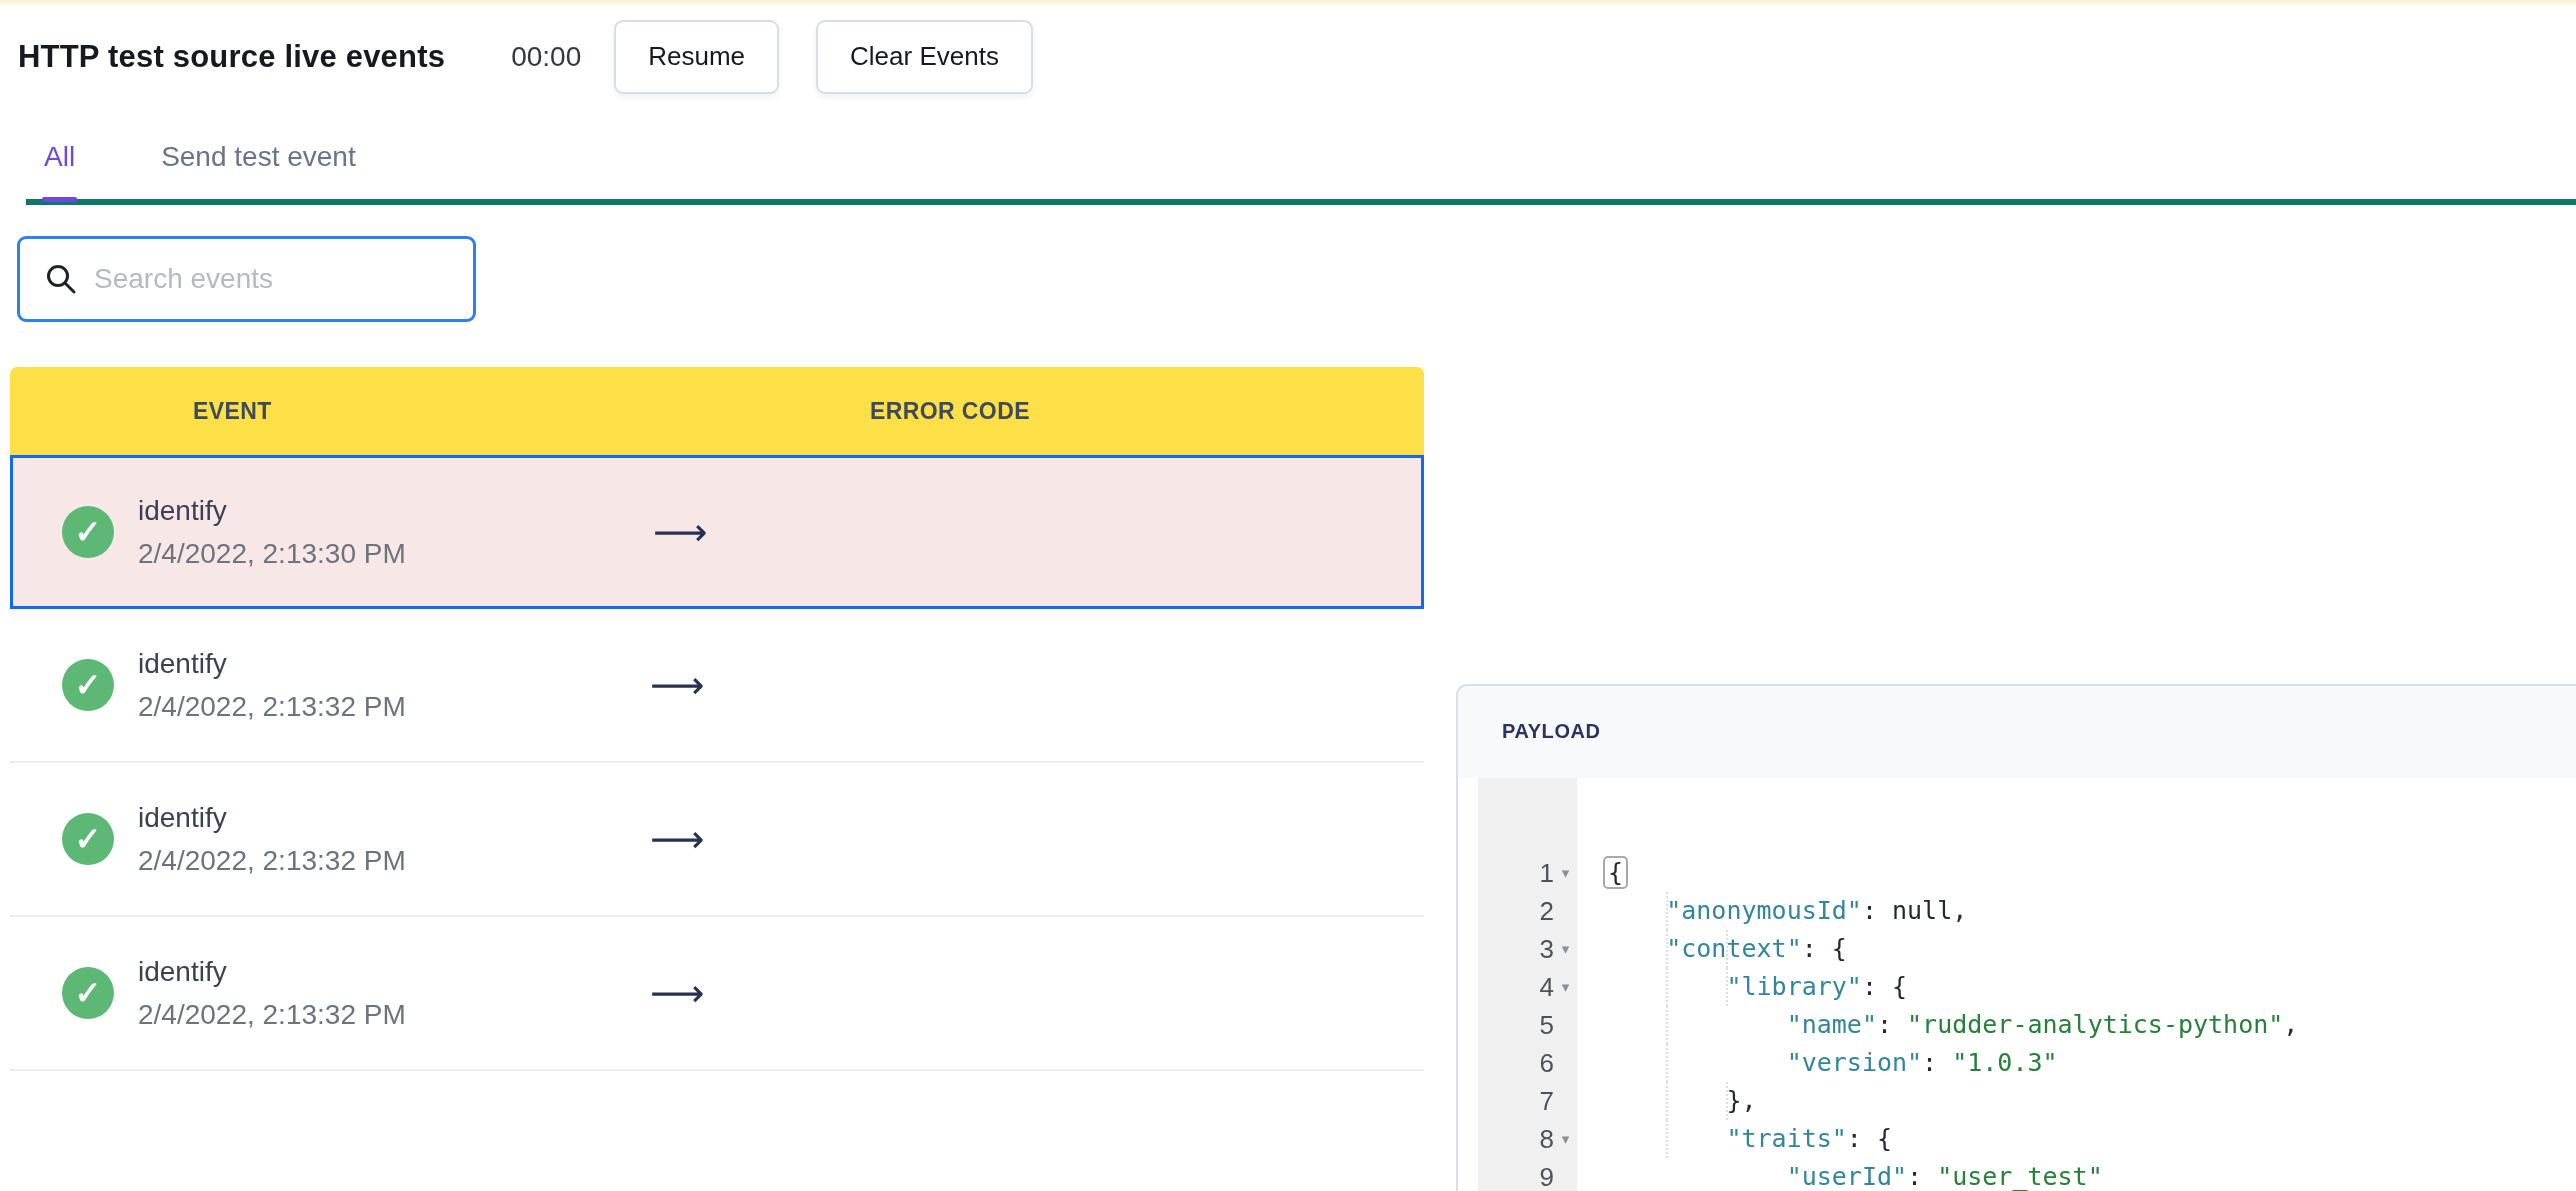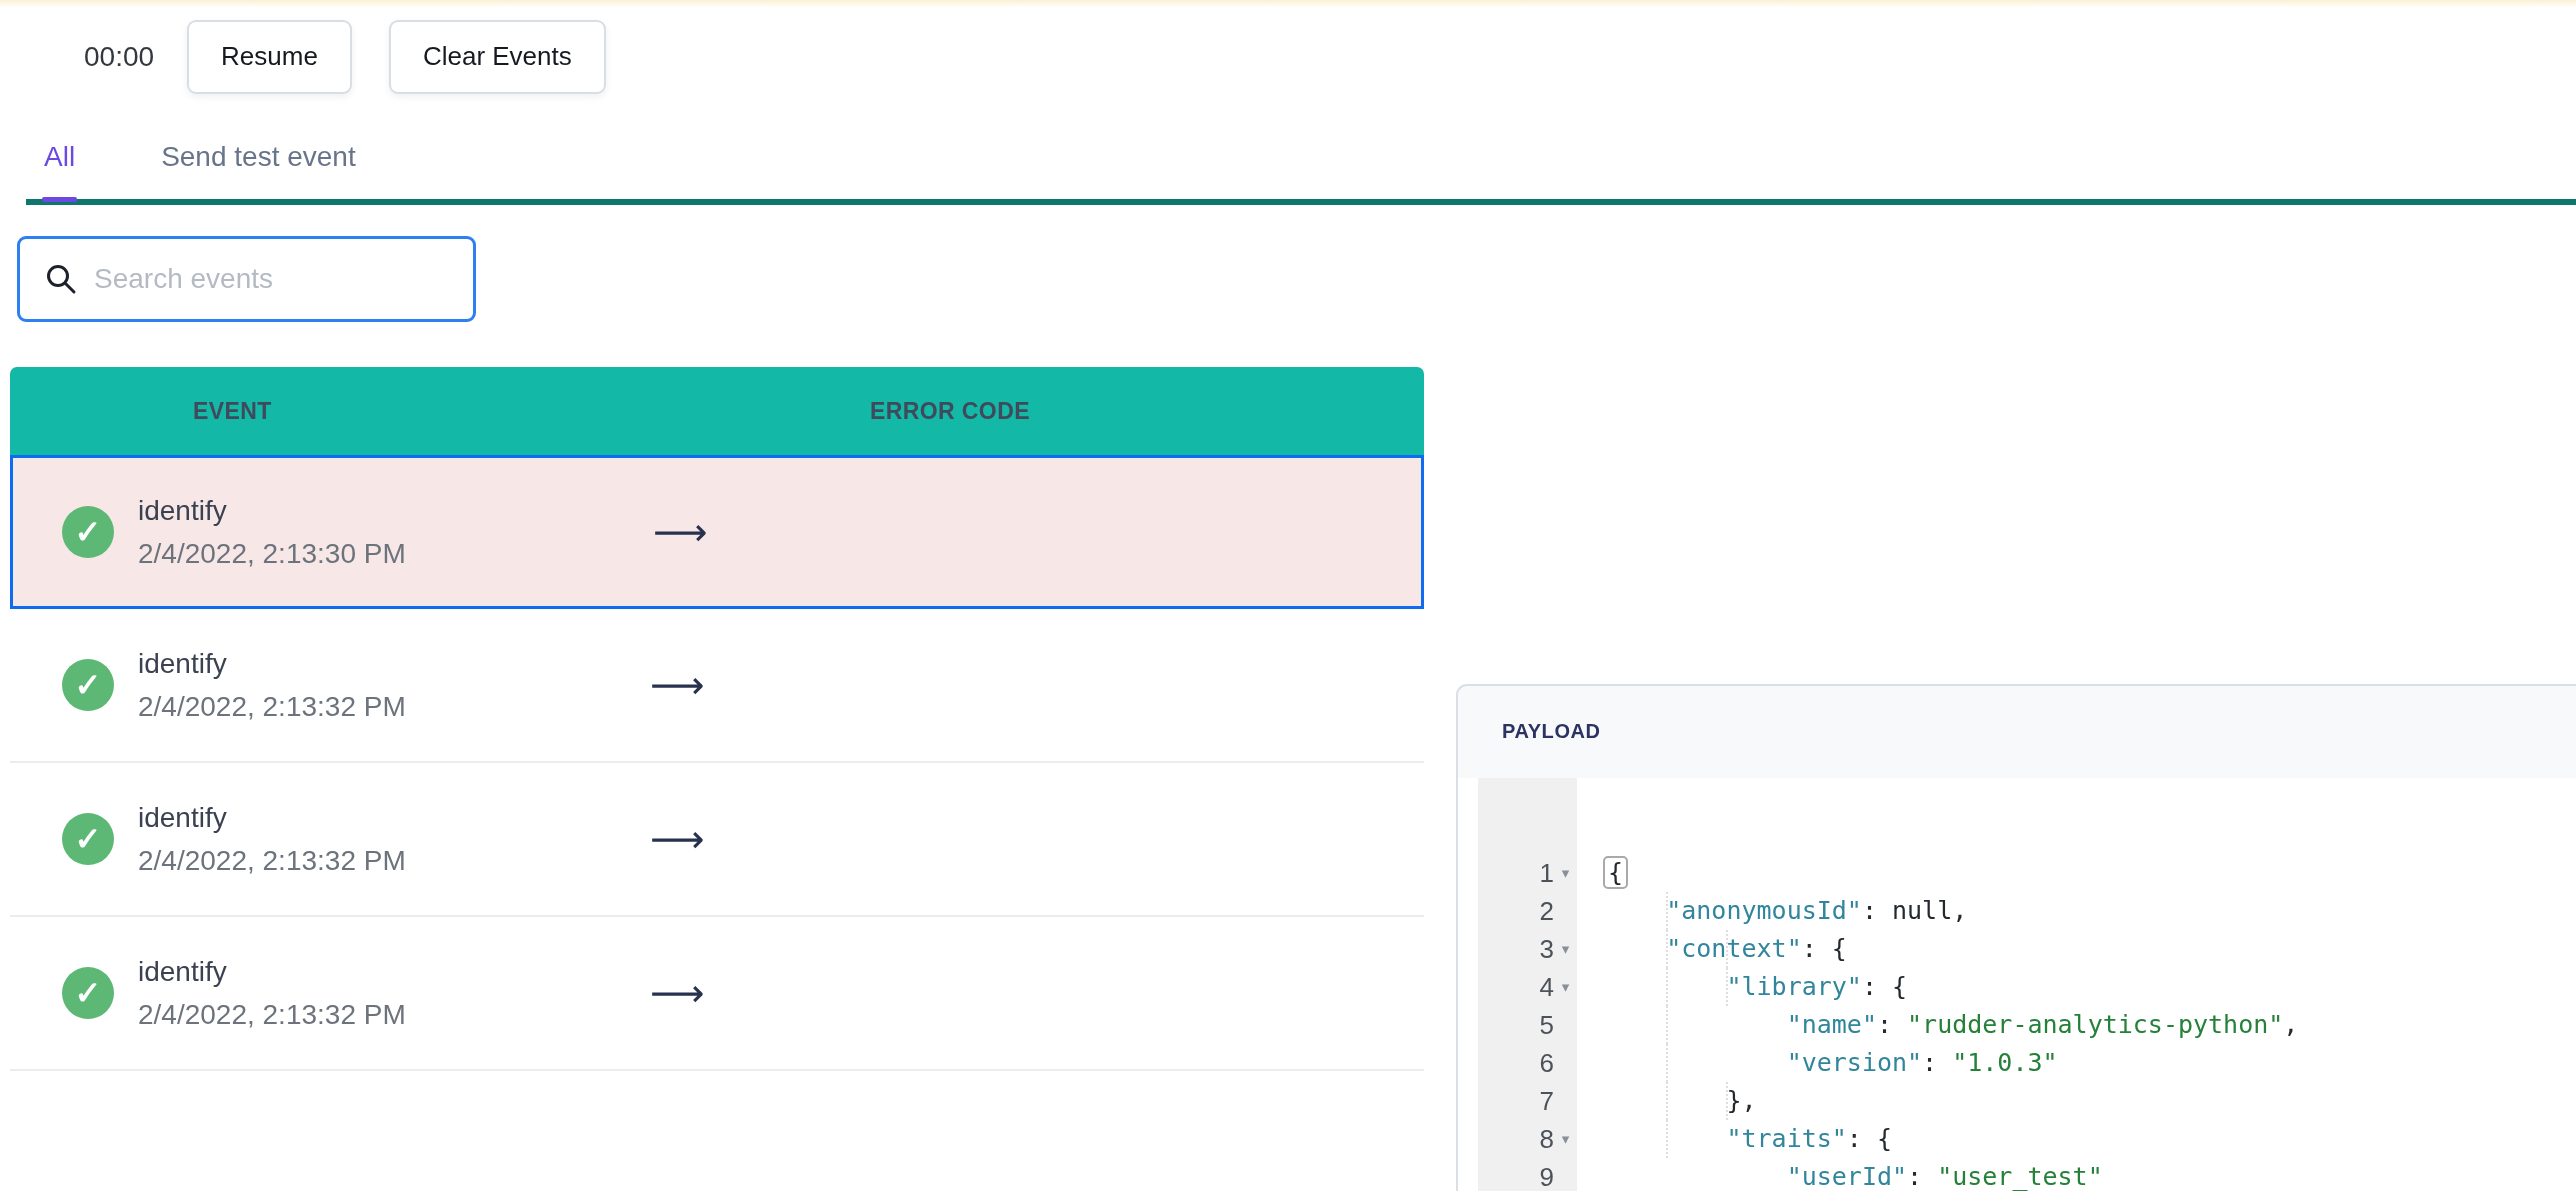--- a/index.html
+++ b/index.html
@@ -36,21 +36,21 @@
   .search-box svg { flex: 0 0 auto; }
   .search-box input { border: none; outline: none; font-size: 28px; margin-left: 16px; width: 339px;
     font-family: "Liberation Sans", sans-serif; color: #33383f; background: transparent; }
   .search-box input::placeholder { color: #b4bac4; }
   .btn-reset { margin-left: 35px; height: 80px; padding: 0 32px; }
   .btn-reset svg { margin-right: 17px; }
 
   
   .main-area { position: relative; }
   .events-table { position: absolute; left: 10px; top: 45px; width: 1414px; }
-  .thead { position: relative; height: 88px; background: #14b8a6; border-radius: 7px 7px 0 0; }
+  .thead { position: relative; height: 88px; background: #fde047; border-radius: 7px 7px 0 0; }
   .th { position: absolute; top: 50%; transform: translateY(-50%);
     font-size: 23px; font-weight: 700; color: #3f4a5c; letter-spacing: 0.4px; }
   .th-event { left: 183px; }
   .th-error { left: 860px; }
 
   .row { position: relative; height: 154px; background: #fff; border-bottom: 2px solid #ececee; }
   .row.selected { background: #f8e7e7; border: 3px solid #0f6bef; }
   .check { position: absolute; left: 52px; top: 50%; transform: translateY(-50%);
     width: 52px; height: 52px; border-radius: 50%; background: #5cb874; color: #fff;
     display: flex; align-items: center; justify-content: center; font-size: 32px; font-weight: 700; }
@@ -83,20 +83,21 @@
   .tok-p { color: #24292e; }
   .brace-hl { border: 2px solid #a9a9a9; border-radius: 5px; padding: 0 3px; margin-left: -3px; }
   .guide { position: absolute; top: 0; height: 100%; width: 0; border-left: 2px dotted #dedede; }
 </style>
 </head>
 <body>
 
 <div class="top-strip"></div>
 
 <header class="page-header">
+  <h1 class="page-title">HTTP test source live events</h1>
   <span class="timer">00:00</span>
   <button class="btn btn-resume">Resume</button>
   <button class="btn btn-clear">Clear Events</button>
 </header>
 
 <nav class="tab-bar">
   <div class="tab tab-all">All</div>
   <div class="tab tab-send">Send test event</div>
 </nav>
 

